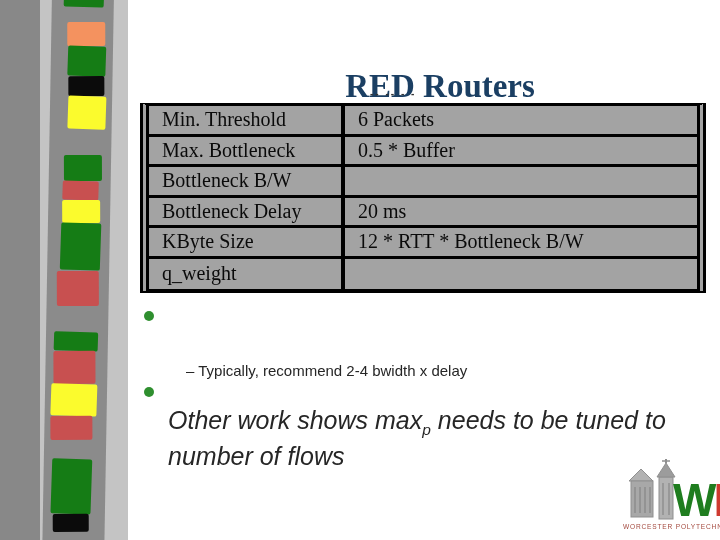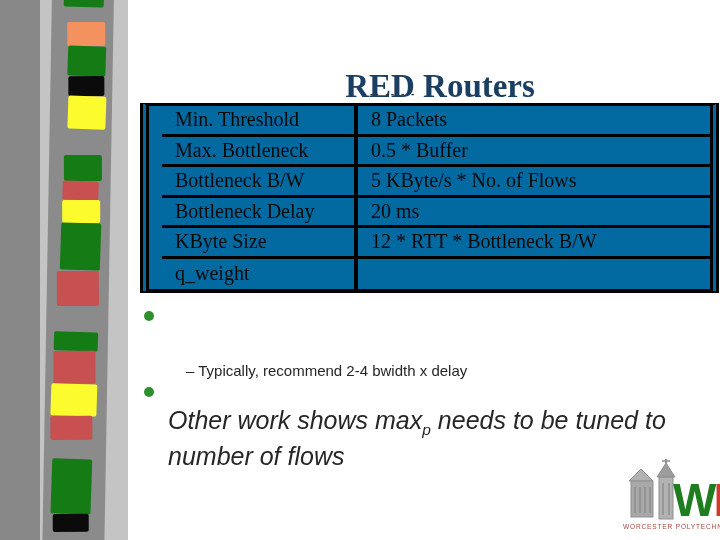--- a/index.html
+++ b/index.html
@@ -12,25 +12,25 @@
   .strip-band{position:absolute;left:12px;top:-8px;width:62px;height:556px;background:#8b8b8b;
     transform:rotate(1deg);transform-origin:50% 0;}
   .fblock{position:absolute;border-radius:2px;}
   
   .title{position:absolute;left:80px;right:0;top:46px;text-align:center;
     font-family:"Liberation Serif",serif;font-size:33px;color:#1b3f63;}
   
   .fragment{position:absolute;left:330px;top:88px;font-weight:bold;font-size:10px;
     letter-spacing:2px;color:#333;}
   
-  .ptable{position:absolute;left:100px;top:103px;width:548px;height:183px;background:#0369a1;
+  .ptable{position:absolute;left:100px;top:103px;width:548px;height:183px;background:#a3a3a3;
     border-top:3px solid #000;border-bottom:4px solid #000;
     border-left:9px double #000;border-right:9px double #000;
     display:grid;grid-template-rows:repeat(6,1fr);
-    font-family:"Liberation Serif",serif;font-size:20px;color:#0a0a0a;padding-left:13px;}
+    font-family:"Liberation Serif",serif;font-size:20px;color:#0a0a0a;}
   .trow{display:grid;grid-template-columns:196px 1fr;}
   .trow:not(:last-child){border-bottom:3px solid #000;}
   .tcell{display:flex;align-items:center;padding-left:13px;white-space:nowrap;overflow:hidden;}
   .tcell.param{border-right:4px solid #000;}
   
   .dot{position:absolute;width:10px;height:10px;border-radius:50%;background:#2f8f2f;}
   .dot1{left:104px;top:311px;}
   .dot2{left:104px;top:387px;}
   .b1{position:absolute;left:128px;top:303px;width:560px;font-size:24px;color:#262626;}
   .b1sub{position:absolute;left:146px;top:347px;width:560px;font-size:15px;color:#262626;}
@@ -70,29 +70,28 @@
       </div>
   </div>
 
   <h1 class="title" style="color: rgb(27, 63, 99);">RED Routers</h1>
 
   <div class="fragment">-- -- -  -</div>
 
   <div class="ptable">
     <div class="trow">
       <div class="tcell param">Min. Threshold</div>
-      <div class="tcell value">8 Packets</div>
+      <div class="tcell value">6 Packets</div>
     </div>
     <div class="trow">
       <div class="tcell param">Max. Bottleneck</div>
       <div class="tcell value">0.5 * Buffer</div>
     </div>
     <div class="trow">
       <div class="tcell param">Bottleneck B/W</div>
-      <div class="tcell value">5 KByte/s * No. of Flows</div>
     </div>
     <div class="trow">
       <div class="tcell param">Bottleneck Delay</div>
       <div class="tcell value">20 ms</div>
     </div>
     <div class="trow">
       <div class="tcell param">KByte Size</div>
       <div class="tcell value">12 * RTT * Bottleneck B/W</div>
     </div>
     <div class="trow">

